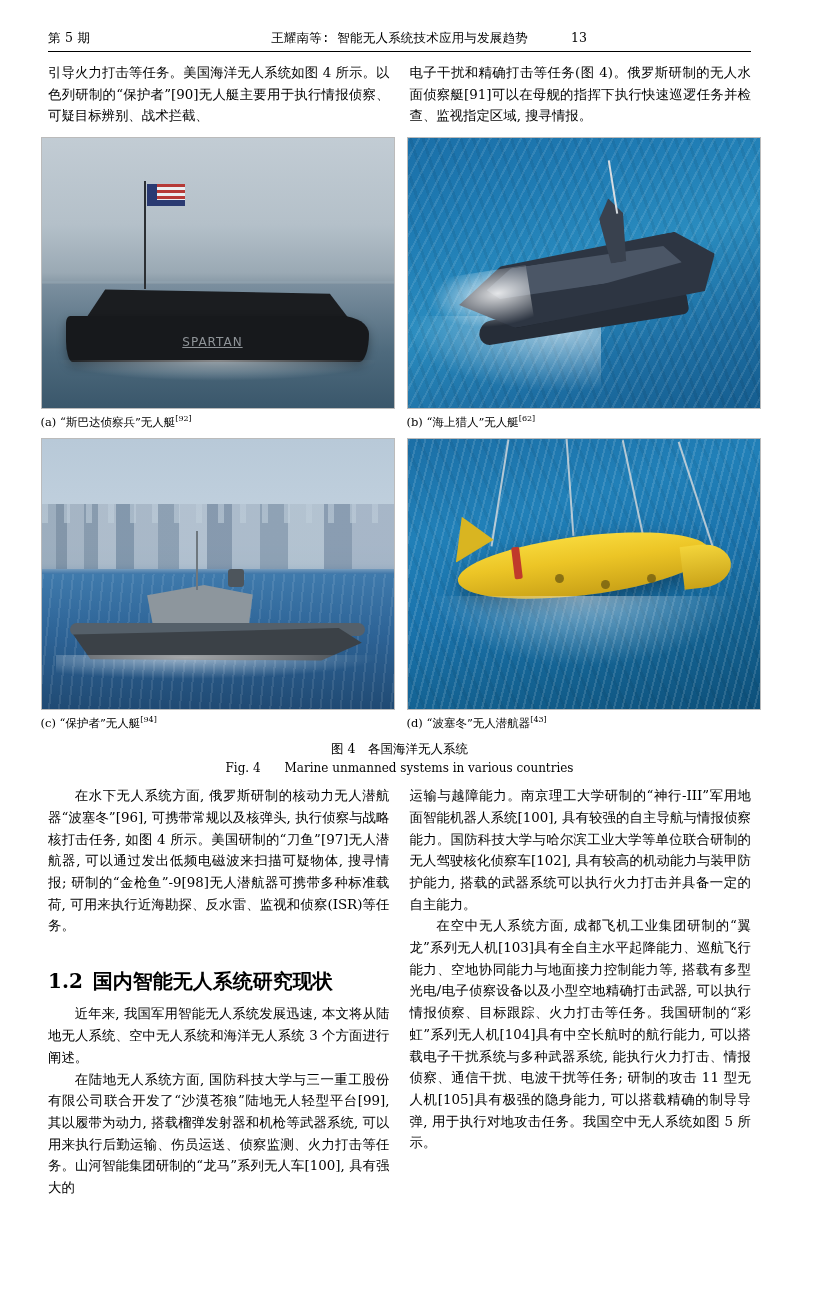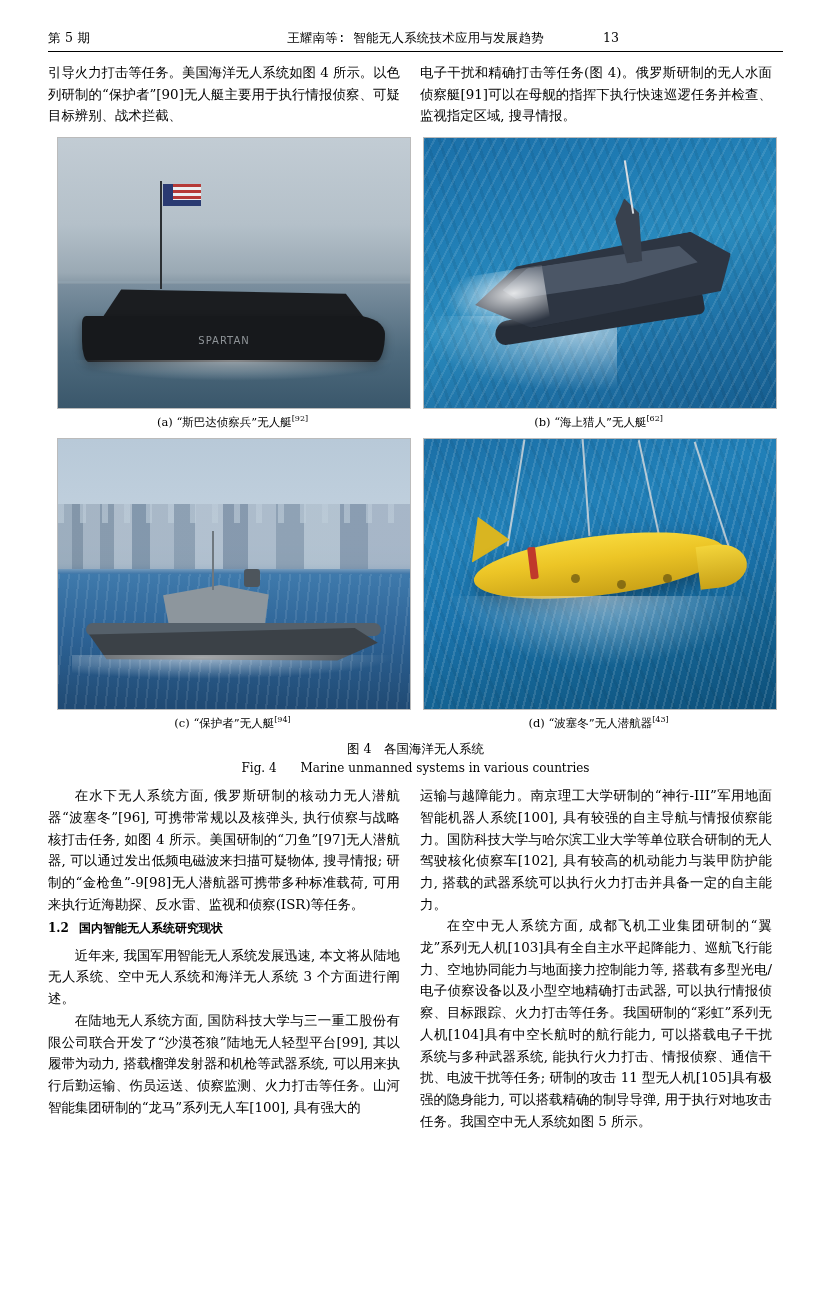--- a/index.html
+++ b/index.html
@@ -13,21 +13,21 @@
     font-family: "DejaVu Serif", "Liberation Serif", serif;
     color: #000000;
     position: relative;
     overflow: hidden;
   }
   .page {
     position: relative;
     width: 827px;
     height: 1171px;
     box-sizing: border-box;
-    padding: 30px 44px 20px 48px;
+    padding: 30px 76px 20px 48px;
   }
   
   .runhead {
     display: flex;
     align-items: baseline;
     font-size: 12.5px;
     padding-bottom: 4px;
     border-bottom: 1.1px solid #000;
     margin-bottom: 10px;
   }
@@ -83,40 +83,40 @@
     width: 352px;
   }
   .photo {
     width: 352px;
     height: 270px;
     position: relative;
     overflow: hidden;
     border: 0.5px solid #bbb;
   }
   .fig-caption {
-    text-align: center;
+    text-align: left;
     font-size: 11.5px;
     margin: 6px 0 8px 0;
   }
   .fig-title-cn {
     text-align: center;
     font-size: 12.5px;
     margin-top: 2px;
   }
   .fig-title-en {
     text-align: center;
     font-size: 12px;
     font-family: "DejaVu Serif", "Liberation Serif", serif;
     margin-top: 2px;
     margin-bottom: 8px;
   }
   .section-head {
-    font-size: 12px;
+    font-size: 20px;
     font-weight: bold;
-    margin: 4px 0 6px 0;
+    margin: 28px 0 6px 0;
   }
   .section-head .num {
     margin-right: 10px;
   }
 
   
   
   .sc-a {
     background: linear-gradient(to bottom, #b9c5cd 0%, #aebac4 30%, #93a4b0 52%, #7d93a2 58%, #5d7party 60%);
     background: linear-gradient(to bottom, #c2ccd4 0%, #b4c0c9 32%, #9aa9b4 50%, #7c8f9d 56%, #63798a 62%, #4f697c 78%, #41soap 100%);
@@ -148,22 +148,23 @@
     position: absolute; left: 29%; top: 16%; width: 2px; height: 40%;
     background: #2b2f33;
   }
   .sc-a .flag {
     position: absolute; left: 30%; top: 17%; width: 38px; height: 22px;
     background: repeating-linear-gradient(to bottom, #b63a37 0 3px, #eceff1 3px 6px);
     box-shadow: inset 12px -8px 0 -2px #2a3a72;
   }
   .sc-a .label {
     position: absolute; left: 40%; top: 73%;
-    color: #8f9498; font-size: 10px; letter-spacing: 1px;
+    color: #8f9498; font-size: 12px; letter-spacing: 1px;
     font-family: "DejaVu Sans", sans-serif;
+    text-decoration: underline;
   }
   .sc-a .wake {
     position: absolute; left: 4%; right: 4%; top: 82%; height: 8%;
     background: radial-gradient(ellipse at 50% 0%, rgba(255,255,255,.5), rgba(255,255,255,0) 70%);
   }
 
   
   .sc-b {
     width: 100%; height: 100%;
     background: linear-gradient(160deg, #1a6fa8 0%, #1f7cb4 25%, #2a8cbf 50%, #1d6fa4 75%, #155d8f 100%);

